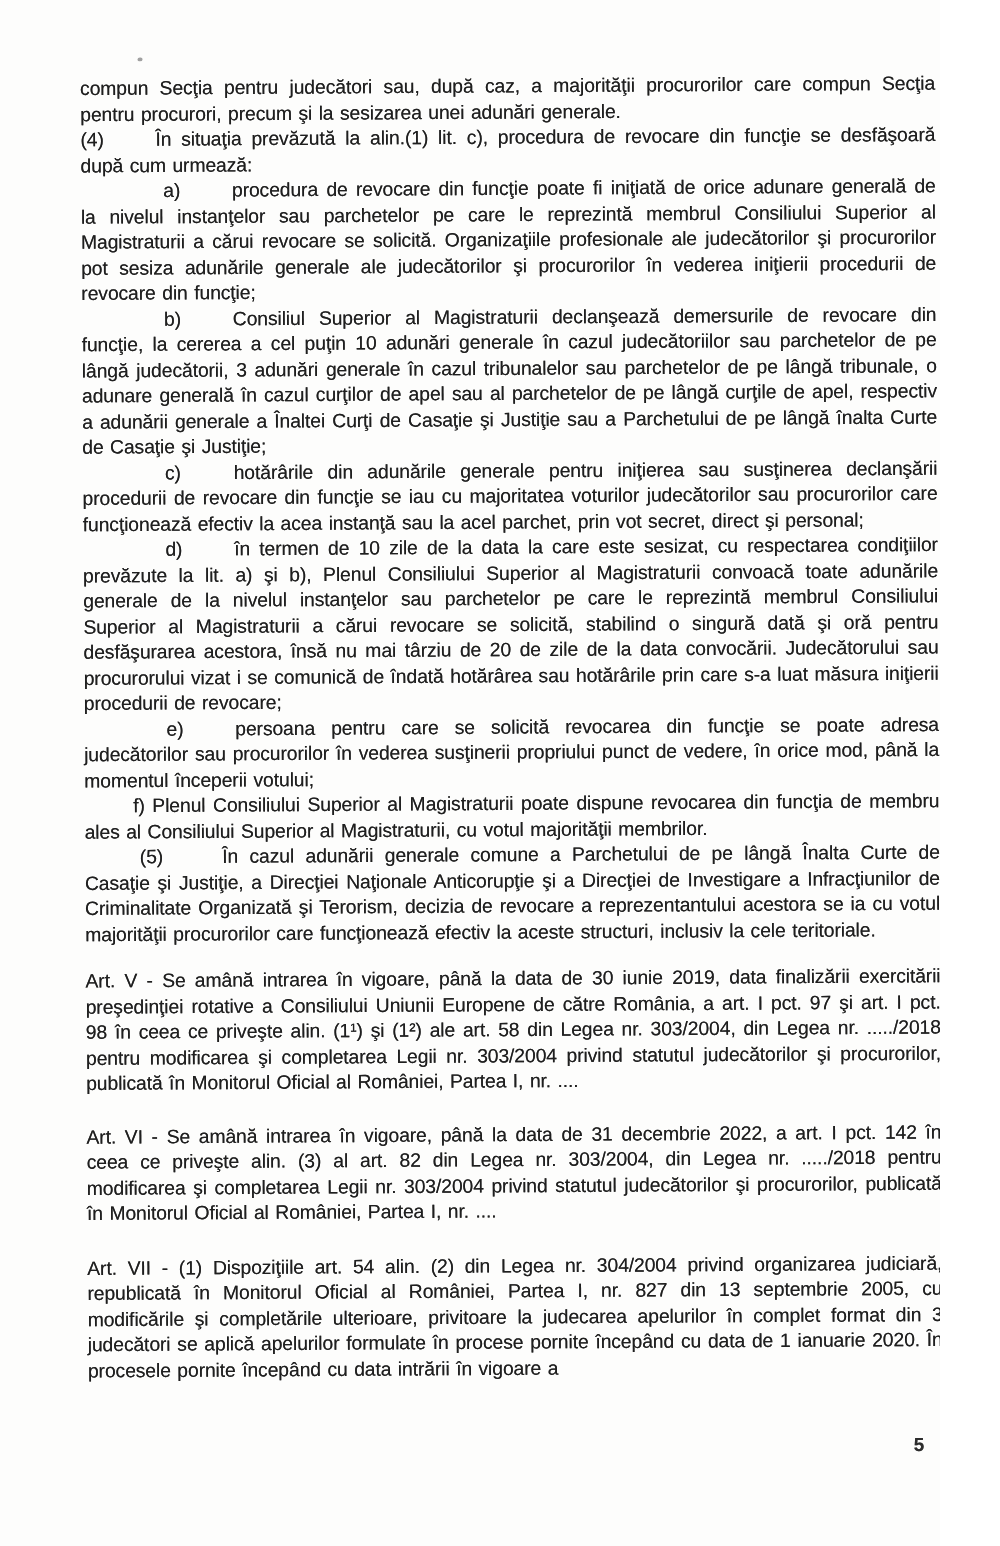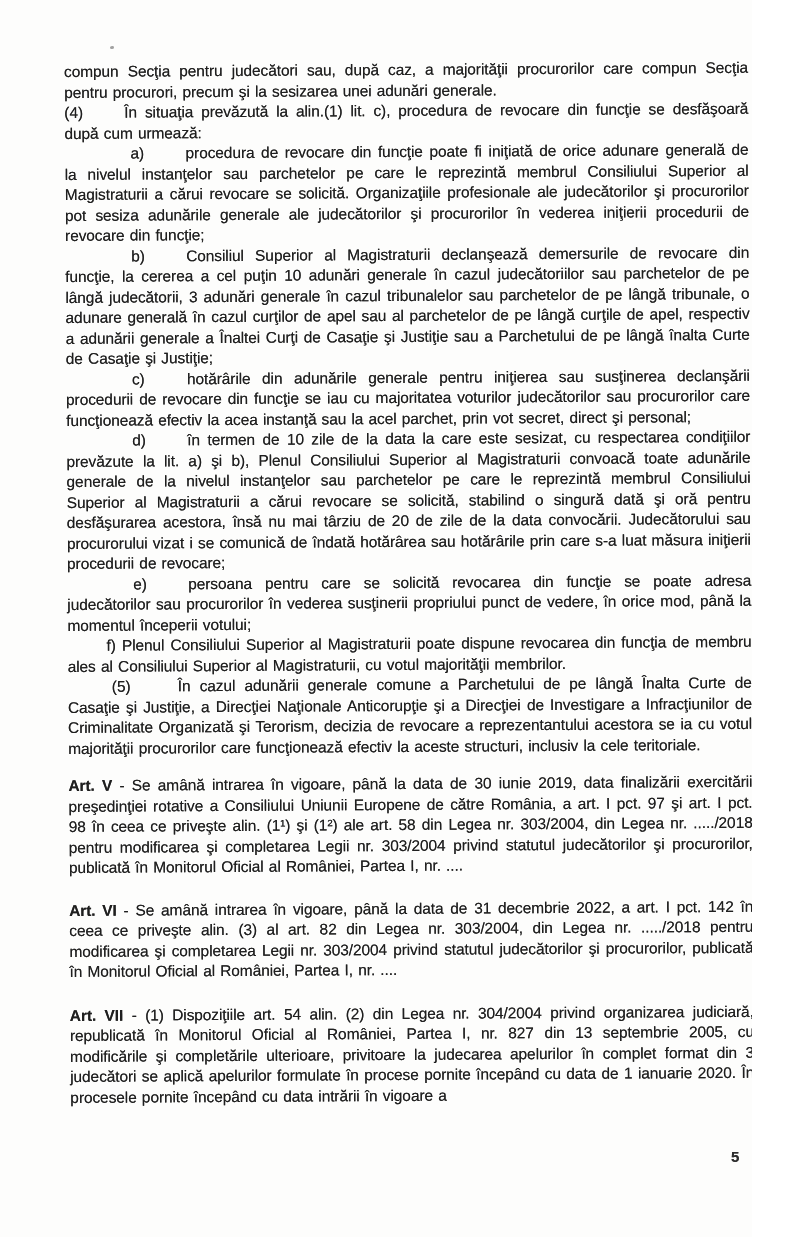--- a/index.html
+++ b/index.html
@@ -39,21 +39,21 @@
   }
   .lbl-al4 { width: 60px; }
   .lit { text-indent: 66px; }
   .lbl-lit { width: 55px; }
   .lit-f { text-indent: 39px; }
   .al5 { text-indent: 44px; }
   .lbl-al5 { width: 66px; }
   .art-v  { margin-top: 17px; }
   .art-vi { margin-top: 22px; }
   .art-vii { margin-top: 23px; }
-  .artlbl { font-weight: bold; }
+  .artlbl { font-weight: normal; }
   .page-number {
     position: absolute;
     left: 731px;
     top: 1148px;
     font-size: 15px;
     font-weight: bold;
     color: #2d2d2d;
     text-shadow: 0 0 0.3px rgba(30,30,30,0.7);
   }
   .stray-dot {

